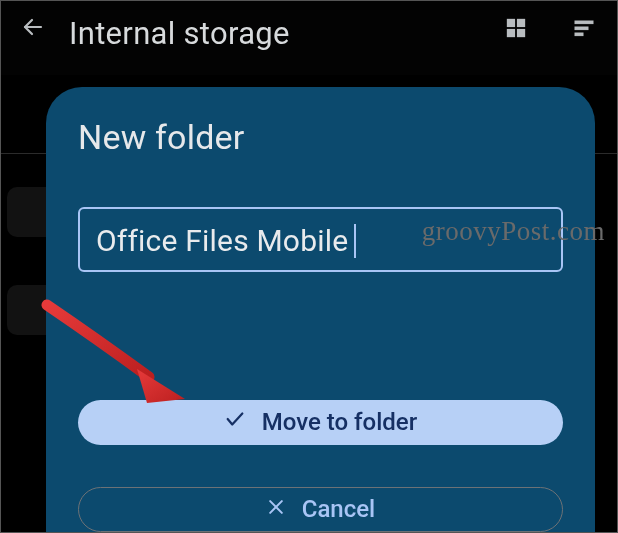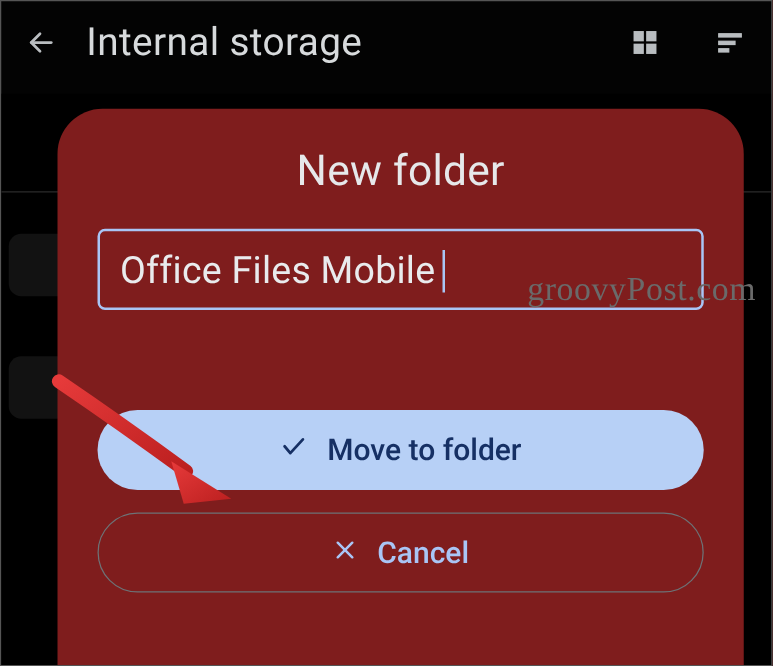--- a/index.html
+++ b/index.html
@@ -7,21 +7,21 @@
     width: 618px;
     height: 533px;
     background: #030303;
     font-family: Roboto, "Helvetica Neue", Arial, sans-serif;
     position: relative;
     overflow: hidden;
     border: 1px solid #555;
   }
   .topbar {
     display: flex;
-    align-items: center;
+    align-items: flex-start;
     padding: 14px 20px;
     gap: 24px;
     color: #b9bdc0;
   }
   .topbar .back { width: 24px; height: 24px; display:flex;align-items:center;justify-content:center; }
   .topbar .back svg { stroke:#b9bdc0; }
   .topbar .title { flex: 1; font-size: 31px; font-weight: 400; color: #d7dadc; letter-spacing: 0.3px; }
   .topbar .grid, .topbar .sort { width:26px; height:26px; display:flex;align-items:center;justify-content:center; margin-left:18px;}
   .topbar .grid svg, .topbar .sort svg { stroke:#b9bdc0; fill:#b9bdc0; }
 
@@ -29,24 +29,24 @@
     position:absolute; left:0; right:0; top:74px; bottom:0;
     background:#000;
   }
   .hr1 { position:absolute; left:0; right:0; top:152px; height:1px; background:#2b2b2b; }
   .blob1 { position:absolute; left:6px; top:186px; width:54px; height:50px; background:#121212; border-radius:10px; }
   .blob2 { position:absolute; left:6px; top:284px; width:54px; height:50px; background:#121212; border-radius:10px; }
 
   .dialog {
     position: absolute;
     left: 45px; right: 22px; top: 86px; bottom: 0;
-    background: #7f1d1d;
+    background: #0c4a6e;
     border-radius: 36px 36px 0 0;
     padding: 30px 32px 0 32px;
-    display:flex; flex-direction:column; align-items:center;
+    display:flex; flex-direction:column; gap:24px;
   }
   .dialog-title {
     color:#e6e8ea; font-size:34px; font-weight:400; letter-spacing:0.2px;
     margin-bottom:26px;
   }
   .input-wrap {
     width: 100%;
     border: 2px solid #a9c5f5;
     border-radius: 6px;
     padding: 14px 16px 12px 16px;

